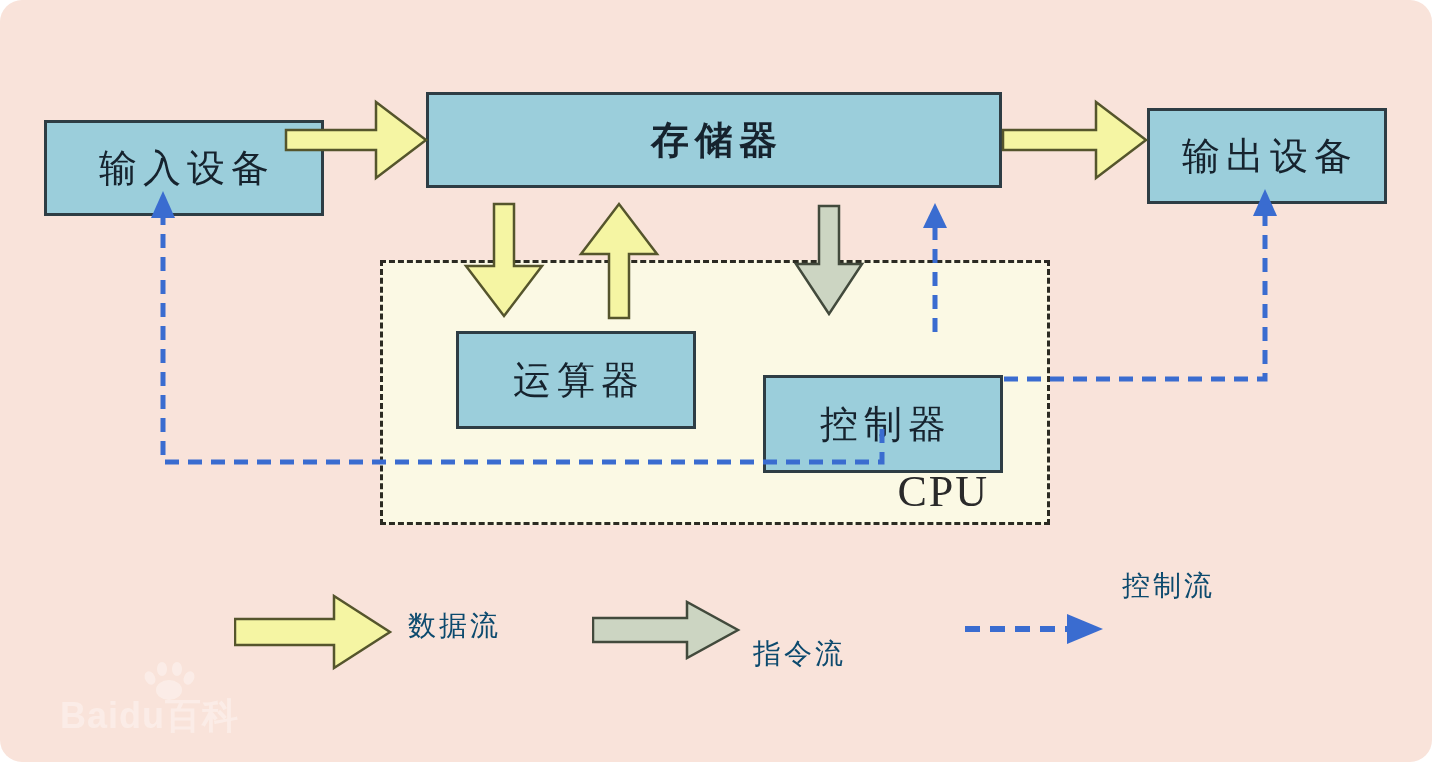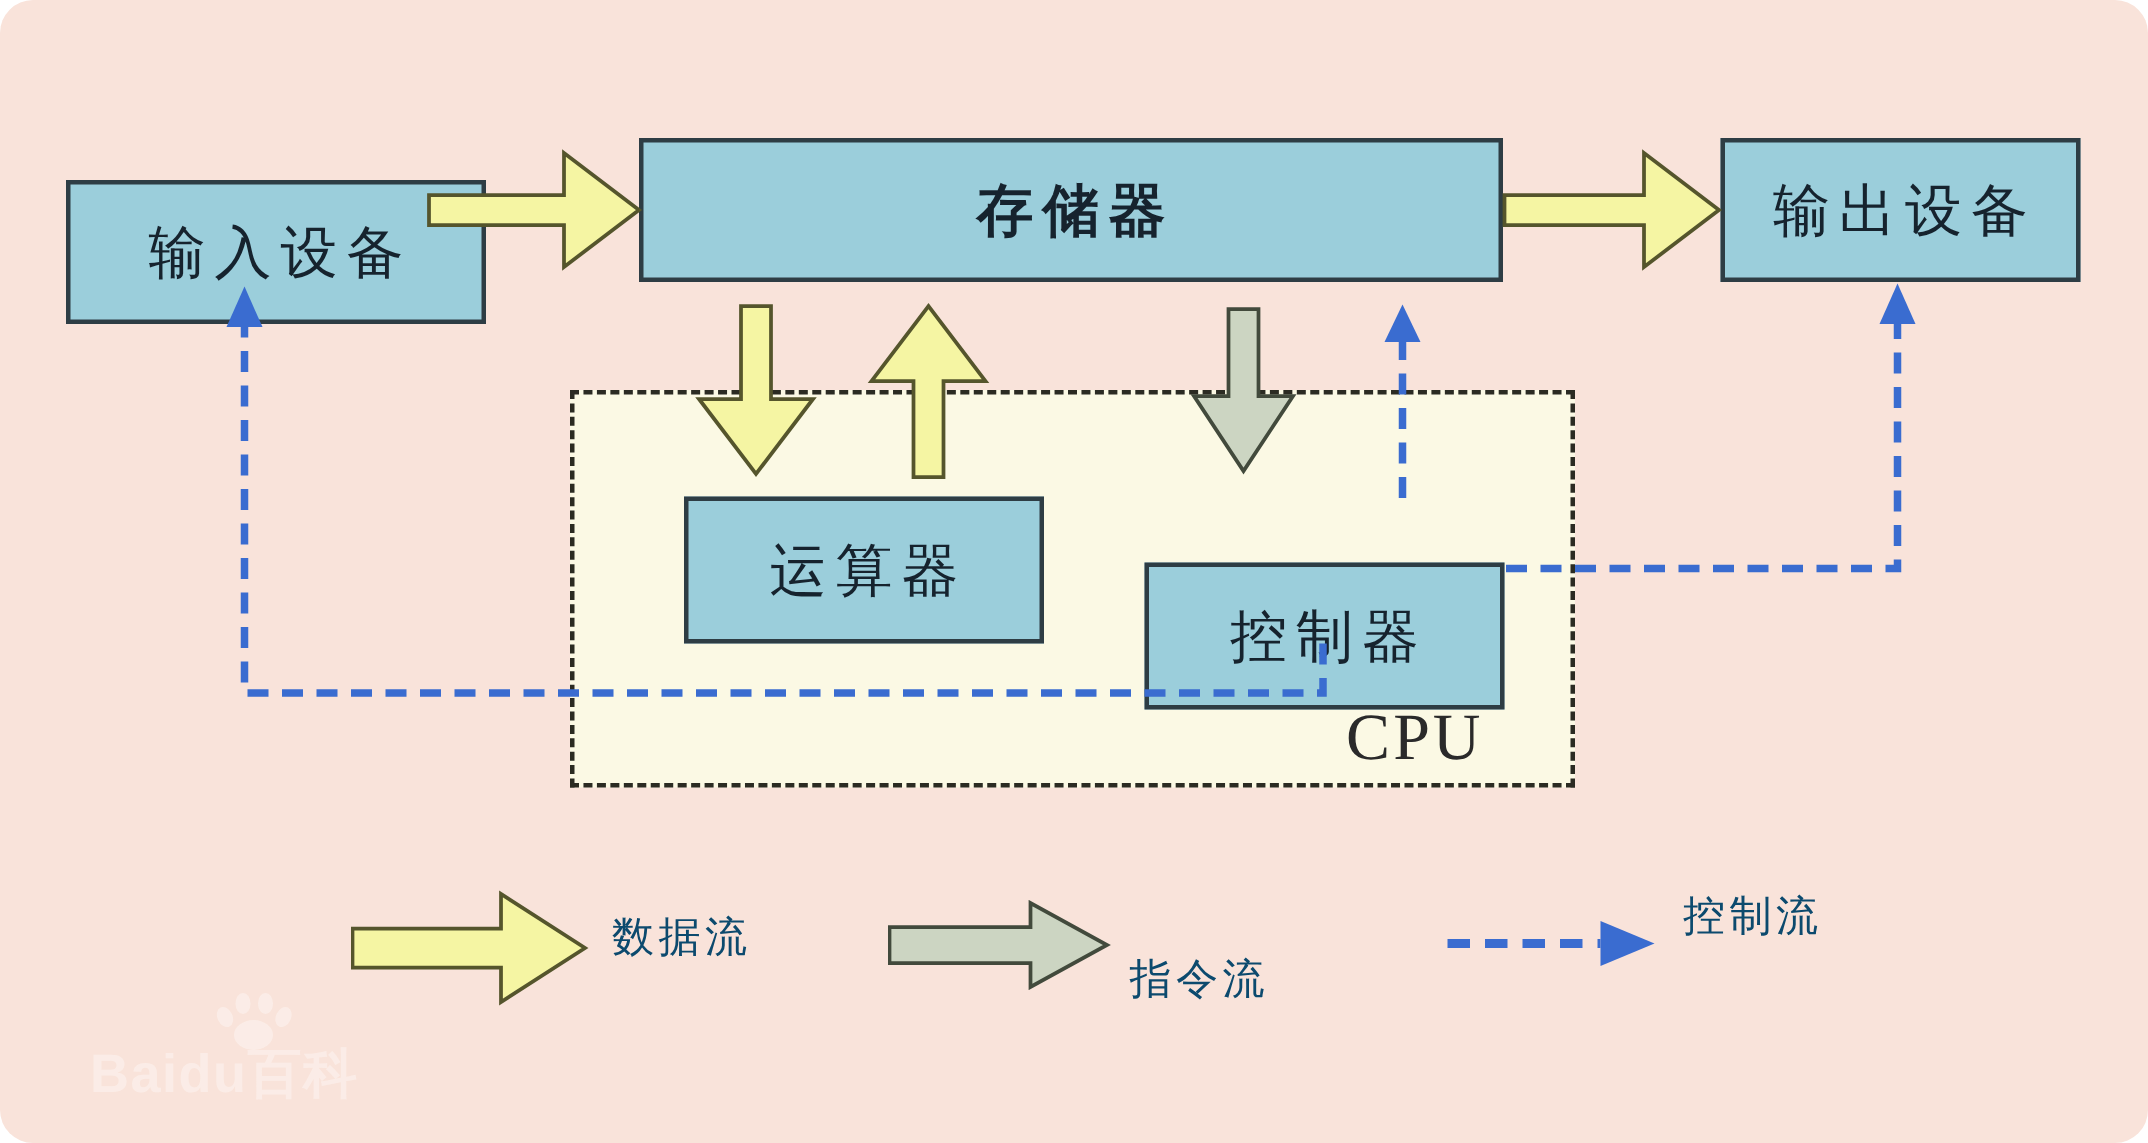--- a/index.html
+++ b/index.html
@@ -19,21 +19,21 @@
     box-sizing:border-box;
     display:flex;align-items:center;justify-content:center;
     color:#16232e;
     font-size:38px;
     letter-spacing:6px;
     z-index:3;
   }
   .node span{transform:translateX(3px);} 
   #box-input  {left:44px;  top:92px;  width:280px; height:96px;margin-top:28px;}
   #box-memory {left:426px; top:92px;  width:576px; height:96px;font-weight:bold;}
-  #box-output {left:1147px;top:92px;  width:240px; height:96px;}
+  #box-output {left:1147px;top:108px;  width:240px; height:96px;}
   #box-alu    {left:428px; top:331px; width:240px; height:98px;margin-left:28px;}
   #box-control{left:763px; top:331px; width:240px; height:98px;margin-top:44px;}
   
   .cpu-box{
     position:absolute;
     left:380px;top:260px;width:670px;height:265px;
     background:#fbf9e4;
     border:3px dashed #2b2b22;
     box-sizing:border-box;
     z-index:1;
@@ -128,21 +128,21 @@
 
   <svg class="legend-item" style="left:592px;top:600px;" width="150" height="60" viewBox="0 0 150 60">
     <polygon class="arr-g" points="1,18 95,18 95,2 146,30 95,58 95,42 1,42" fill="#ccd5c2"></polygon>
   </svg>
   <div class="legend-label" style="left:753px;top:640px;">指令流</div>
 
   <svg class="legend-item" style="left:963px;top:607px;" width="145" height="44" viewBox="0 0 145 44">
     <line x1="2" y1="22" x2="104" y2="22" stroke-width="6" stroke-dasharray="15 10" stroke="#3a6cd0"></line>
     <polygon points="104,7 140,22 104,37" fill="#3a6cd0"></polygon>
   </svg>
-  <div class="legend-label" style="left:1122px;top:598px;font-family:Liberation Serif, serif;">控制流</div>
+  <div class="legend-label" style="left:1122px;top:572px;font-family:Liberation Serif, serif;">控制流</div>
 
   <div class="watermark">
     <svg width="58" height="40" viewBox="0 0 58 40">
       <ellipse cx="29" cy="28" rx="13" ry="10" fill="#ffffff"></ellipse>
       <ellipse cx="10" cy="16" rx="5" ry="7" fill="#ffffff" transform="rotate(-25 10 16)"></ellipse>
       <ellipse cx="22" cy="7" rx="5" ry="7" fill="#ffffff"></ellipse>
       <ellipse cx="37" cy="7" rx="5" ry="7" fill="#ffffff"></ellipse>
       <ellipse cx="49" cy="16" rx="5" ry="7" fill="#ffffff" transform="rotate(25 49 16)"></ellipse>
     </svg>
     <div class="wm-text">Baidu百科</div>

